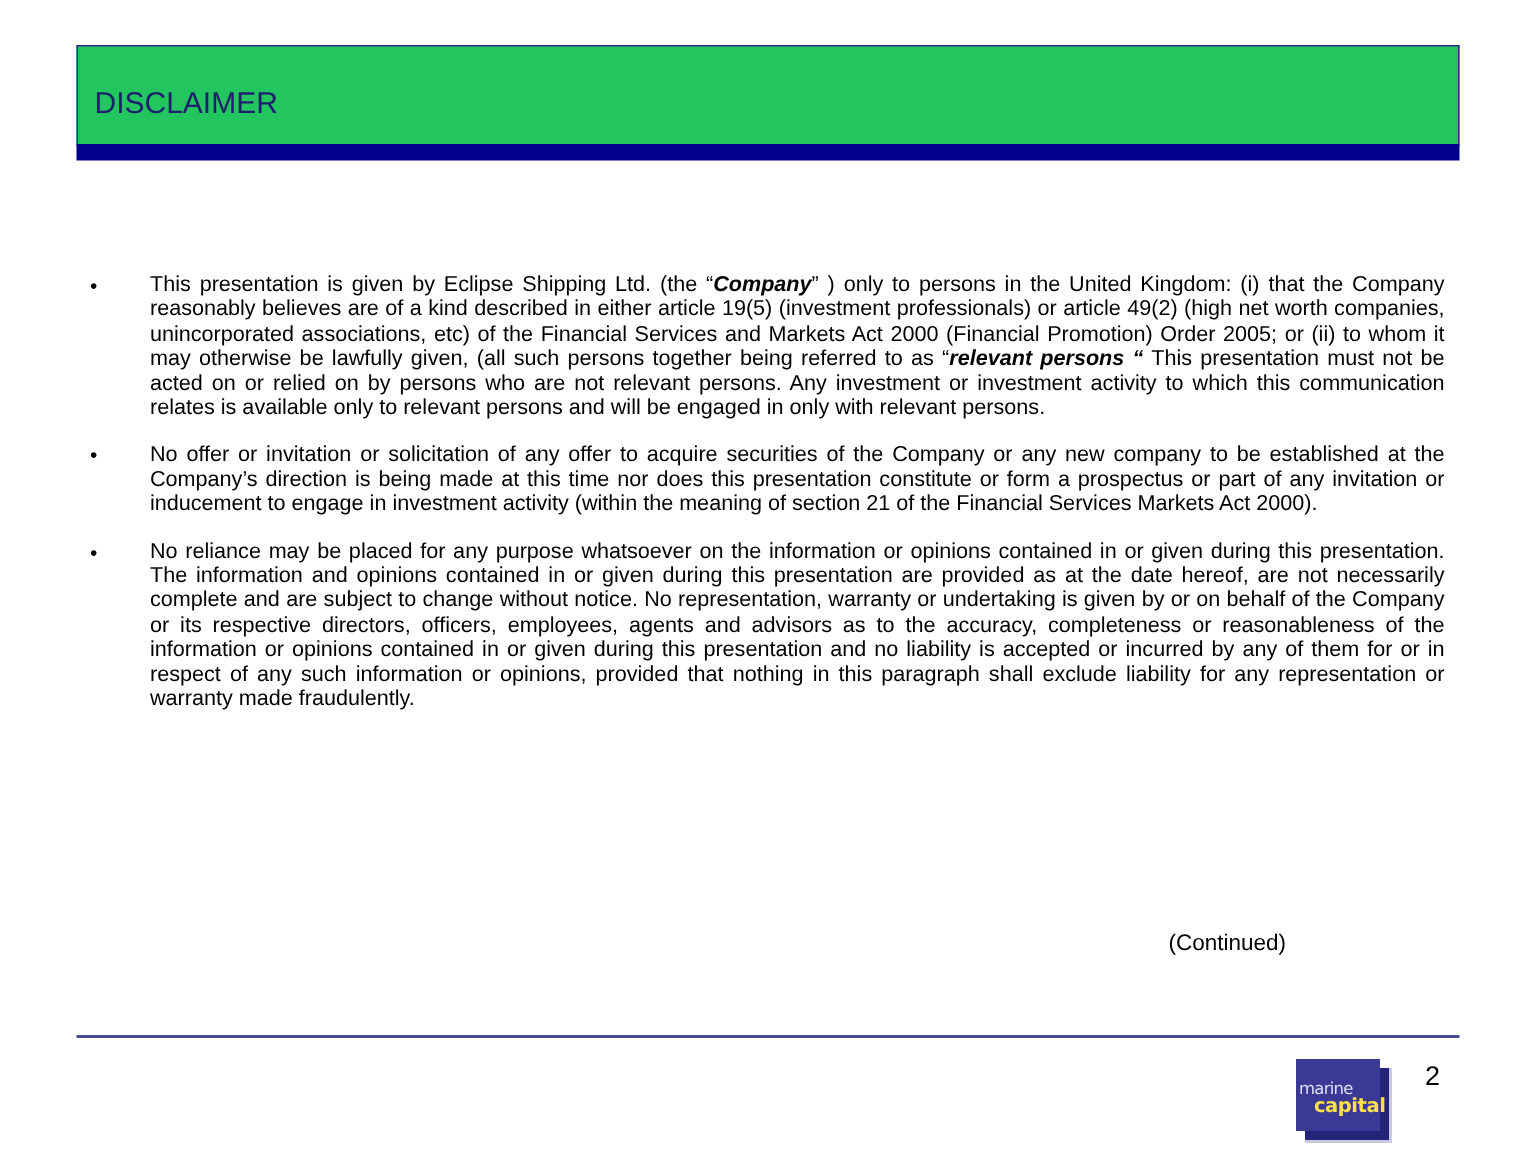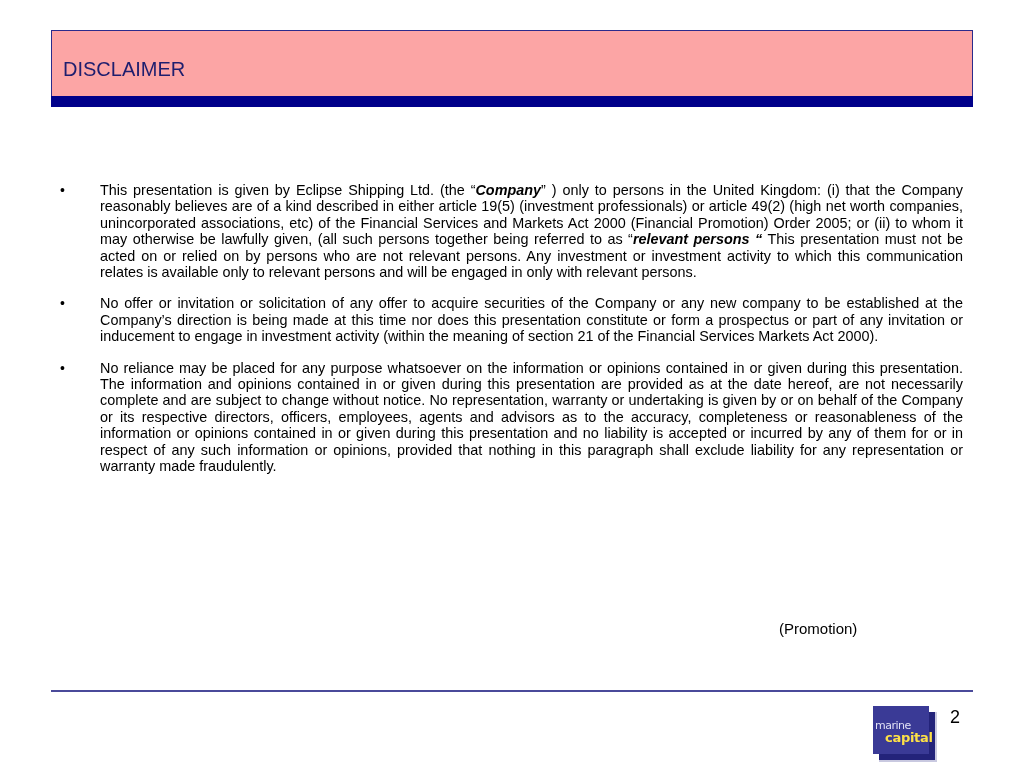--- a/index.html
+++ b/index.html
@@ -4,21 +4,21 @@
   <style>
     html, body { margin: 0; padding: 0; }
     body {
       width: 1024px; height: 768px; position: relative; overflow: hidden;
       background: #ffffff;
       font-family: "Liberation Sans", sans-serif;
       color: #000000;
     }
     .header {
       position: absolute; left: 51px; top: 30px; width: 920px; height: 66px;
-      background: #fca5a5; border: 1px solid #2b2b8c; border-bottom: none;
+      background: #22c55e; border: 1px solid #2b2b8c; border-bottom: none;
     }
     .header-bar {
       position: absolute; left: 51px; top: 96px; width: 922px; height: 11px;
       background: #00008a;
     }
     .title {
       position: absolute; left: 11px; top: 27px;
       font-size: 20px; color: #1e1e6e; letter-spacing: 0px;
     }
     .content {
@@ -36,21 +36,21 @@
       position: absolute; left: 779px; top: 620px; font-size: 15px;
     }
     .footer-line {
       position: absolute; left: 51px; top: 690px; width: 922px; height: 2px;
       background: #4a4a9a;
     }
     .page-number {
       position: absolute; left: 950px; top: 707px; font-size: 18px;
     }
     .logo {
-      position: absolute; left: 864px; top: 706px; width: 62px; height: 54px; margin-left: 9px;
+      position: absolute; left: 864px; top: 706px; width: 62px; height: 54px;
     }
     .logo-shadow {
       position: absolute; left: 6px; top: 6px; width: 56px; height: 48px;
       background: #23237a; border-right: 2px solid #c9c9e0; border-bottom: 2px solid #c9c9e0;
     }
     .logo-main {
       position: absolute; left: 0; top: 0; width: 56px; height: 48px;
       background: #3a3a96;
     }
     .logo-t1 {
@@ -78,21 +78,21 @@
   <div class="bullet-item">
     <span class="bullet">•</span>
     <span>No offer or invitation or solicitation of any offer to acquire securities of the Company or any new company to be established at the Company’s direction is being made at this time nor does this presentation constitute or form a prospectus or part of any invitation or inducement to engage in investment activity (within the meaning of section 21 of the Financial Services Markets Act 2000).</span>
   </div>
   <div class="bullet-item">
     <span class="bullet">•</span>
     <span>No reliance may be placed for any purpose whatsoever on the information or opinions contained in or given during this presentation.  The information and opinions contained in or given during this presentation are provided as at the date hereof, are not necessarily complete and are subject to change without notice.  No representation, warranty or undertaking is given by or on behalf of the Company or its respective directors, officers, employees, agents and advisors as to the accuracy, completeness or reasonableness of the information or opinions contained in or given during this presentation and no liability is accepted or incurred by any of them for or in respect of any such information or opinions, provided that nothing in this paragraph shall exclude liability for any representation or warranty made fraudulently.</span>
   </div>
 </div>
 
-<div class="continued">(Promotion)</div>
+<div class="continued">(Continued)</div>
 
 <div class="footer-line"></div>
 
 <div class="logo">
   <div class="logo-shadow"></div>
   <div class="logo-main">
     <span class="logo-t1">marine</span>
     <span class="logo-t2">capital</span>
   </div>
 </div>

